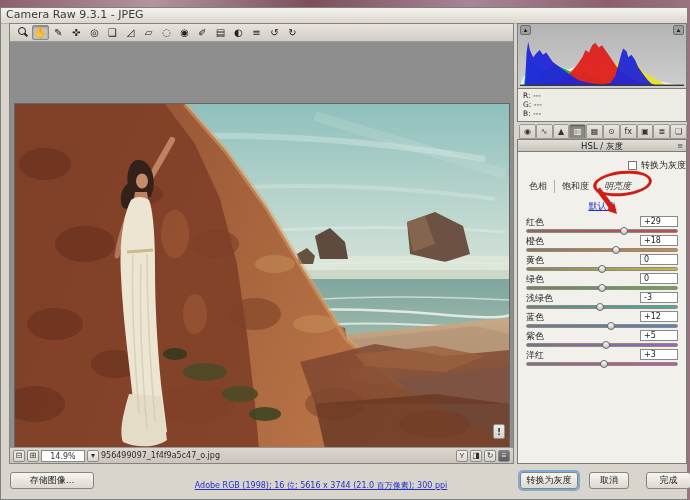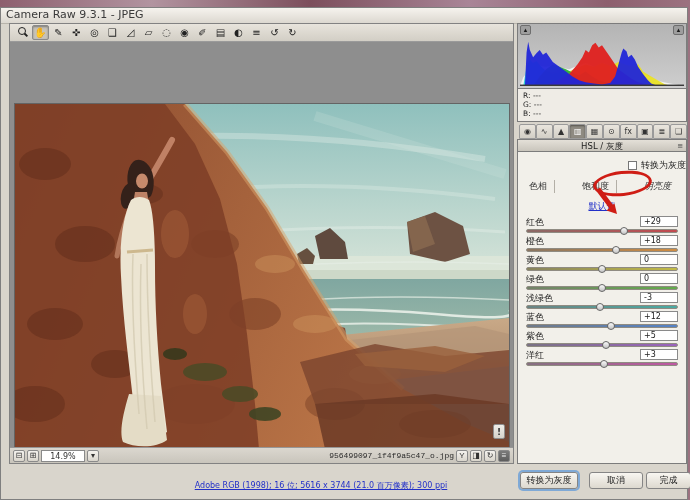--- a/index.html
+++ b/index.html
@@ -19,42 +19,42 @@
   .tool .glyph{display:inline-block;}
   .tool[data-name="zoom-tool"] .glyph{position:relative;width:11px;height:12px;}
   .tool[data-name="zoom-tool"] .glyph::before{content:"";position:absolute;left:1px;top:1px;width:6px;height:6px;border:1.5px solid #222;border-radius:50%;}
   .tool[data-name="zoom-tool"] .glyph::after{content:"";position:absolute;left:7px;top:8px;width:4px;height:1.8px;background:#222;transform:rotate(45deg);}
   #preview-area{position:absolute;left:0;top:18px;right:0;bottom:16px;background:#8e8e8e;overflow:hidden;}
   #photo{position:absolute;left:5px;top:62px;width:494px;height:345px;outline:1px solid #646464;}
   #warning-badge{position:absolute;right:8px;bottom:8px;width:12px;height:15px;background:linear-gradient(#efede8,#d5d2ca);border:1px solid #8e8e8e;border-radius:2px;font-size:9px;font-weight:bold;color:#333;text-align:center;line-height:14px;}
   #status{position:absolute;left:0;right:0;bottom:0;height:16px;background:linear-gradient(#dbd7cf,#c9c5bc);border-top:1px solid #979797;display:flex;align-items:center;font-size:8px;color:#333;padding:0 3px;gap:2px;}
   .sbtn{width:12px;height:12px;border:1px solid #8a8a8a;background:linear-gradient(#f4f2ee,#d9d5cc);font-size:8px;line-height:10px;text-align:center;padding:0;color:#333;border-radius:2px;}
   #zoom-box{width:44px;height:12px;background:#fff;border:1px solid #8a8a8a;text-align:center;line-height:11px;}
-  #filename{flex:1;text-align:right;color:#2b2b2b;font-family:Liberation Mono, monospace;}
+  #filename{flex:1;text-align:left;color:#2b2b2b;}
   .sbtn.dark{background:linear-gradient(#7b7b7b,#5d5d5d);color:#eee;}
   
   .pushbtn{position:absolute;height:17px;border:1px solid #858585;border-radius:3px;background:linear-gradient(#f8f6f1,#ddd9cf);font-size:9px;color:#222;text-align:center;padding:0;font-family:inherit;}
   #open-button{box-shadow:0 0 0 2px #7fa9d6;}
   #info-link{position:absolute;left:130px;top:472px;width:380px;text-align:center;font-size:8px;color:#2230c8;text-decoration:underline;}
   
   #histogram-box{position:absolute;left:516px;top:15px;width:170px;height:66px;border:1px solid #7c7c7c;background:linear-gradient(#b4b4b4,#cecece);}
   #histo{position:absolute;left:2px;right:2px;bottom:2px;height:48px;width:164px;}
   .clipbtn{position:absolute;top:1px;width:11px;height:10px;background:#9e9e9e;border:1px solid #6e6e6e;border-radius:2px;font-size:6px;line-height:8px;color:#1a1a1a;text-align:center;padding:0;}
   #exif-box{position:absolute;left:516px;top:81px;width:170px;height:33px;border:1px solid #7c7c7c;border-top:none;background:#efece6;display:flex;font-size:8px;color:#222;}
   #rgb-col{width:40px;padding:2px 0 0 5px;font-size:7.5px;line-height:9px;}
   #exif-col{flex:1;text-align:center;padding-top:4px;line-height:12px;}
   #paneltabs{position:absolute;left:516px;top:114px;width:170px;height:17px;display:flex;padding-left:2px;align-items:flex-end;gap:0;}
   .ptab{width:17px;height:15px;border:1px solid #9a9a9a;border-radius:2px 2px 0 0;background:linear-gradient(#e9e5dd,#d3cfc6);font-size:8px;line-height:13px;text-align:center;color:#333;padding:0;font-family:inherit;}
   .ptab.selected{background:#8f8b82;color:#fff;box-shadow:inset 0 1px 2px rgba(0,0,0,.4);}
   #panel-title{position:absolute;left:516px;top:131px;width:170px;height:13px;background:linear-gradient(#e4e0d8,#c9c5bc);border:1px solid #7c7c7c;font-size:8.5px;color:#222;text-align:center;line-height:12px;}
   #panel-menu-icon{position:absolute;right:3px;top:0;font-size:7px;color:#444;}
   #hsl-content{position:absolute;left:516px;top:144px;width:170px;height:312px;background:#f2f0ea;border:1px solid #7c7c7c;border-top:none;}
   #grayscale-row{position:absolute;left:0;top:7px;width:100%;display:flex;justify-content:flex-end;align-items:center;gap:4px;font-size:9px;color:#222;}
   #grayscale-checkbox{width:9px;height:9px;background:#fff;border:1px solid #777;}
-  #hsl-tabs{position:absolute;left:4px;top:27px;right:4px;height:15px;display:flex;font-size:9px;color:#333;align-items:center;gap:20px;}
+  #hsl-tabs{position:absolute;left:4px;top:27px;right:4px;height:15px;display:flex;font-size:9px;color:#333;align-items:center;}
   .hsl-tab{padding:0 7px;border-right:1px solid #b3afa6;line-height:13px;}
   .hsl-tab:last-child{border-right:none;font-style:italic;}
   #defaults-link{position:absolute;left:0;top:48px;width:100%;text-align:center;font-size:9px;color:#2230c8;text-decoration:underline;}
   #sliders{position:absolute;left:0;top:64px;right:0;}
   .slider-row{position:relative;height:19px;margin:0 8px 0 8px;}
   .slabel{position:absolute;left:0;top:0;font-size:9px;color:#222;}
   .svalue{position:absolute;right:0;top:0;width:38px;height:11px;background:#fff;border:1px solid #8a8a8a;font-size:8px;line-height:10px;padding-left:3px;color:#222;}
   .strack{position:absolute;left:0;right:0;top:13px;height:4px;border:1px solid #8f8b82;border-radius:2px;}
   .sknob{position:absolute;top:-3px;width:8px;height:8px;border:1px solid #666;border-radius:50%;background:linear-gradient(#fafafa,#c4c4c4);transform:translateX(-50%);}
   
@@ -178,23 +178,24 @@
       <div id="zoom-box" data-name="zoom-level-select">14.9%</div>
       <button class="sbtn" data-name="zoom-dropdown-button">▾</button>
       <div id="filename" data-name="filename-label">956499097_1f4f9a5c47_o.jpg</div>
       <button class="sbtn" data-name="preview-toggle-button">Y</button>
       <button class="sbtn" data-name="split-view-button">◨</button>
       <button class="sbtn" data-name="cycle-view-button">↻</button>
       <button class="sbtn dark" data-name="view-menu-button">≡</button>
     </div>
   </div>
 
+  <button class="pushbtn" id="save-button" style="left:9px;top:464px;width:84px;" data-name="save-image-button">存储图像...</button>
   <a id="info-link" data-name="workflow-options-link">Adobe RGB (1998); 16 位; 5616 x 3744 (21.0 百万像素); 300 ppi</a>
   <button class="pushbtn" id="open-button" style="left:519px;top:464px;width:58px;" data-name="open-image-button">转换为灰度</button>
-  <button class="pushbtn" id="cancel-button" style="left:588px;top:464px;width:54px;" data-name="cancel-button">取消</button>
+  <button class="pushbtn" id="cancel-button" style="left:588px;top:464px;width:40px;" data-name="cancel-button">取消</button>
   <button class="pushbtn" id="done-button" style="left:645px;top:464px;width:45px;" data-name="done-button">完成</button>
 
   <div id="histogram-box" data-name="histogram-panel">
     <button class="clipbtn" style="left:2px;" data-name="shadow-clipping-icon">▲</button>
     <button class="clipbtn" style="right:2px;" data-name="highlight-clipping-icon">▲</button>
     <svg id="histo" data-name="histogram-chart" viewBox="0 0 100 100" preserveAspectRatio="none">
         <polygon points="0,100 2,82 5,70 10,55 15,60 20,58 25,62 30,65 35,58 40,52 45,60 50,56 55,62 60,60 65,65 70,70 75,75 80,82 85,90 90,94 95,97 100,100" fill="#f2f2f2" opacity="1"></polygon>
         <polygon points="5,100 10,80 15,68 20,72 25,65 30,70 35,62 40,55 45,60 50,52 55,58 60,50 65,56 70,60 72,54 75,70 80,80 85,90 88,96 92,100" fill="#e8df25" opacity="0.95"></polygon>
         <polygon points="2,100 4,60 6,45 8,52 10,48 13,60 16,70 20,75 25,72 30,80 35,85 40,90 45,94 50,97 55,100" fill="#28cfd4" opacity="0.95"></polygon>
         <polygon points="8,100 12,80 16,65 20,55 24,60 28,65 32,72 36,78 40,70 44,80 48,88 52,92 56,95 60,97 65,100" fill="#2eb33a" opacity="0.95"></polygon>

